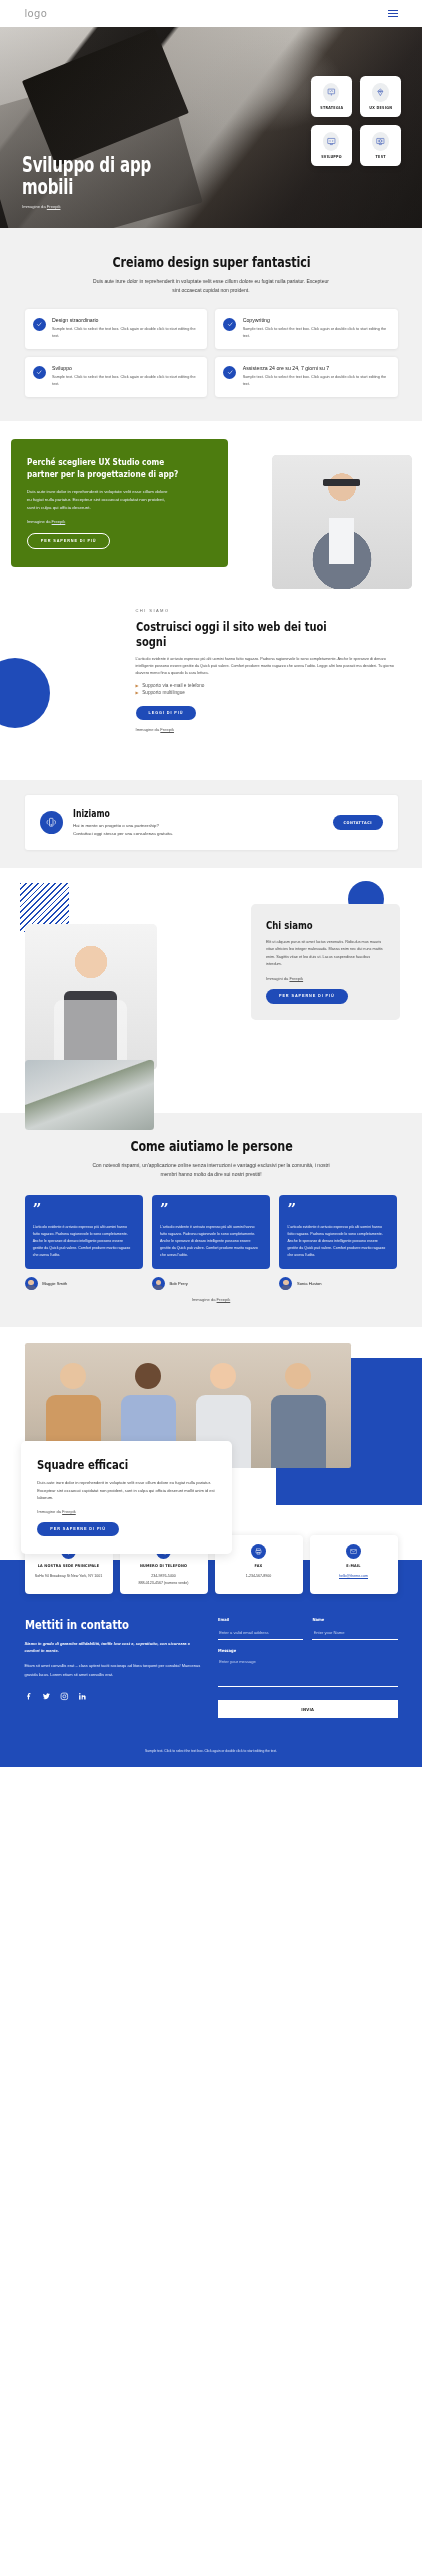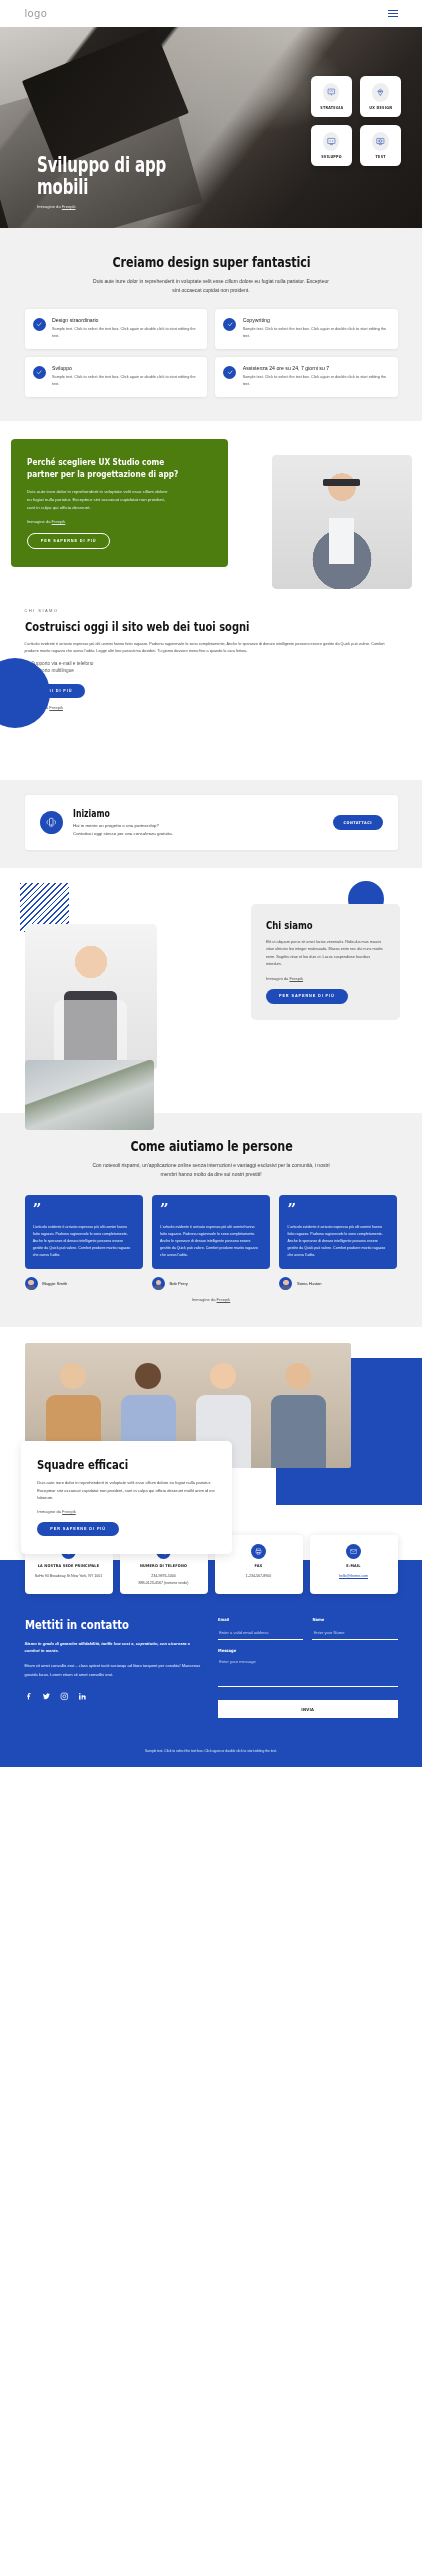--- a/index.html
+++ b/index.html
@@ -42,21 +42,21 @@
   .hero-photo::before {
     content:""; position:absolute; left:-2%; top:28%; width:46%; height:74%;
     background: linear-gradient(140deg,#b9b4ad 0%,#8f8a84 40%,#55504b 100%);
     transform: rotate(-16deg); border-radius:2.3px; opacity:.85;
   }
   .hero-photo::after {
     content:""; position:absolute; left:8%; top:12%; width:34%; height:46%;
     background: linear-gradient(150deg,#15130f,#262320); transform: rotate(-22deg); border-radius:1.7px;
   }
   .hero-shade { position:absolute; inset:0; background: linear-gradient(180deg, rgba(25,22,20,.15) 0%, rgba(25,22,20,.30) 55%, rgba(25,22,20,.48) 100%); }
-  .hero-text { position: absolute; left: 37px; bottom: 18.6px; max-width: 175px; }
+  .hero-text { position: absolute; left: 22px; bottom: 18.6px; max-width: 175px; }
   .hero-title {
     font-family: "DejaVu Sans Condensed","Liberation Sans Narrow","Liberation Sans", sans-serif;
     font-size: 20.4px; line-height: 1.06; color: #fff; font-weight: 700;
     letter-spacing: -0.2px; transform: scaleX(.82); transform-origin: left center;
   }
   .hero-credit { margin-top: 5.8px; font-size: 4.1px; color: rgba(255,255,255,.85); }
   .hero-credit u { text-decoration: underline; }
 
   .hero-cards {
     position: absolute; right: 21px; top: 49px;
@@ -142,21 +142,21 @@
     border: 2.3px solid #1f1f1f; box-shadow: 0 3.5px 10.5px rgba(0,0,0,.22); overflow:hidden; position:relative;
   }
   .phone-hello {
     font-family:"DejaVu Sans Condensed","Liberation Sans Narrow","Liberation Sans",sans-serif;
     color:#1f4bb8; font-size: 7.6px; font-weight:700; padding: 9.3px 0 0 7px; transform:scaleX(.88); transform-origin:left;
   }
   .phone-sub { font-size:2.9px; color:#777; padding: 2.3px 7px 0; line-height:1.6; }
   .phone-pic { position:absolute; left:0; right:0; bottom:0; height: 70px;
     background: radial-gradient(circle 13px at 50% 30%, #e8c6a7 0 92%, transparent 93%), linear-gradient(180deg,#e4e4e4,#cfcfcf); }
   .phone-pic::after{content:"";position:absolute;left:30%;bottom:0;width:40%;height:52%;background:#f0f0f2;border-radius:4.7px 4.7px 0 0;}
-  .about-col { }
+  .about-col { margin-left: 111px; }
   .eyebrow { font-size: 4.1px; letter-spacing: 1.4px; color:#6a6a6a; margin-bottom: 5.8px; }
   h3.mid {
     font-family:"DejaVu Sans Condensed","Liberation Sans Narrow","Liberation Sans",sans-serif;
     font-size: 13px; font-weight:700; line-height:1.16; color:#141414; transform:scaleX(.85); transform-origin:left;
   }
   .about-body { margin-top: 7px; font-size: 3.8px; line-height:1.85; color:#4a4a4a; }
   .ticks { margin-top: 5.8px; }
   .tick { display:flex; align-items:center; gap:3.5px; font-size: 4.7px; color:#555; margin-bottom: 2.3px; }
   .tick i { color:#c98a4b; font-style:normal; font-size: 4.1px; }
   .btn-blue {

